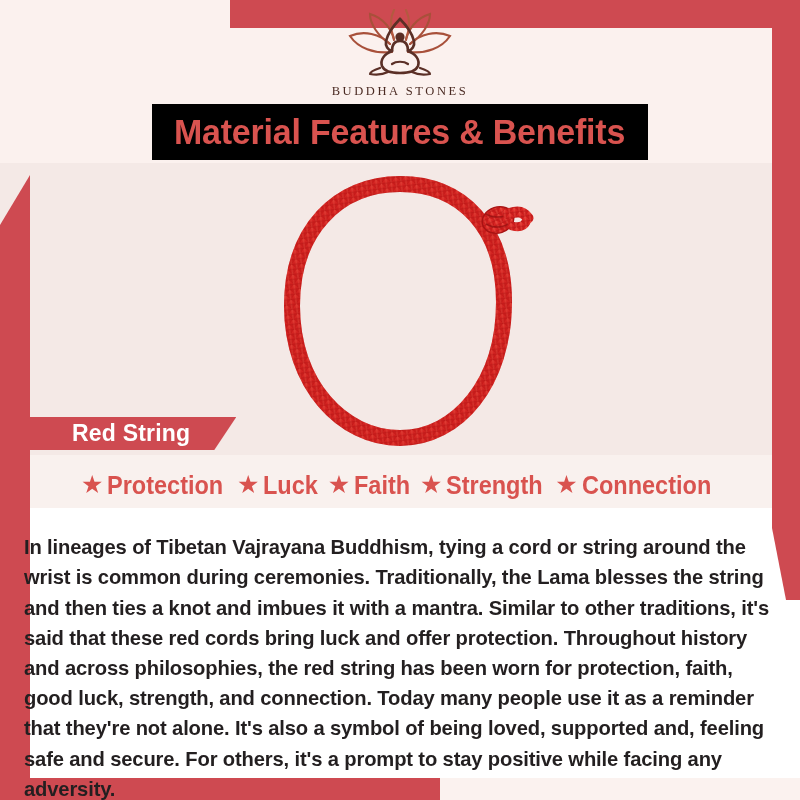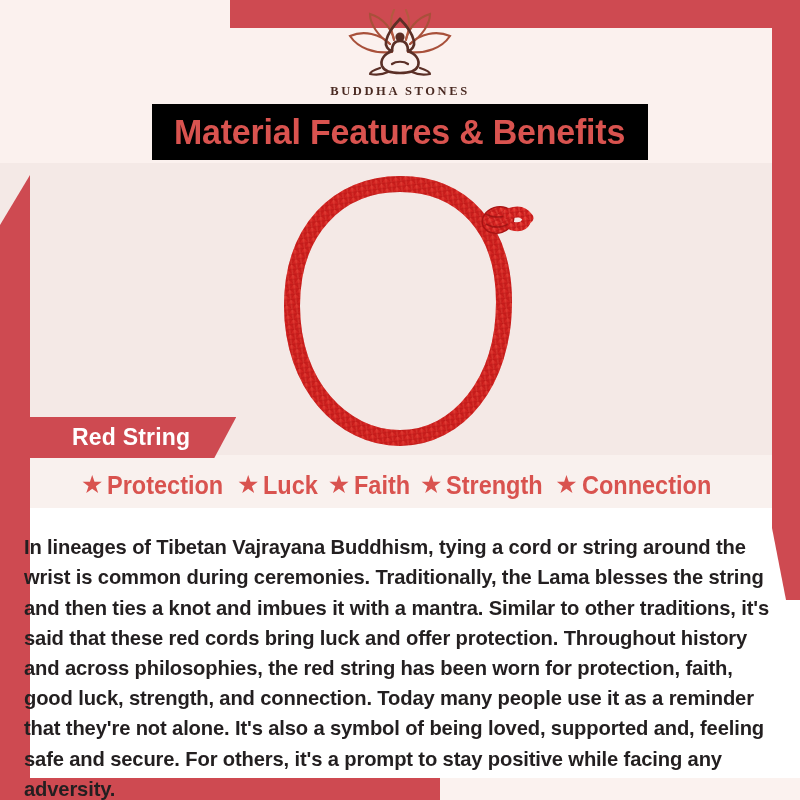--- a/index.html
+++ b/index.html
@@ -113,21 +113,21 @@
     display: block;
     margin: 0 auto;
   }
   .logo-word {
     display: block;
     margin-top: 2px;
     font-family: "Liberation Serif", serif;
     font-size: 12.5px;
     letter-spacing: 2.6px;
     color: #4a2a22;
-    font-weight: 700;
+    font-weight: 400;
   }
 
   
   .title-plate {
     position: absolute;
     top: 104px;
     left: 152px;
     width: 496px;
     height: 56px;
     background: #000000;
@@ -157,21 +157,21 @@
     display: flex;
     align-items: center;
     justify-content: center;
   }
 
   
   .label-banner {
     position: absolute;
     top: 417px;
     left: 30px;
-    height: 41px;
+    height: 33px;
     z-index: 7;
     background: #ce4a51;
     padding: 0 46px 0 42px;
     display: flex;
     align-items: center;
     clip-path: polygon(0 0, 100% 0, calc(100% - 22px) 100%, 0 100%);
   }
   .label-text {
     font-family: "Liberation Sans Narrow", "Liberation Sans", sans-serif;
     font-size: 23px;

